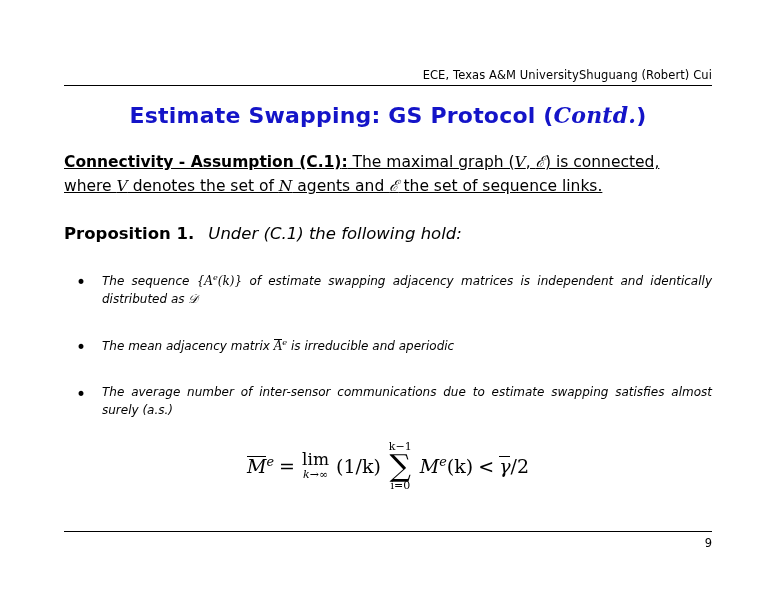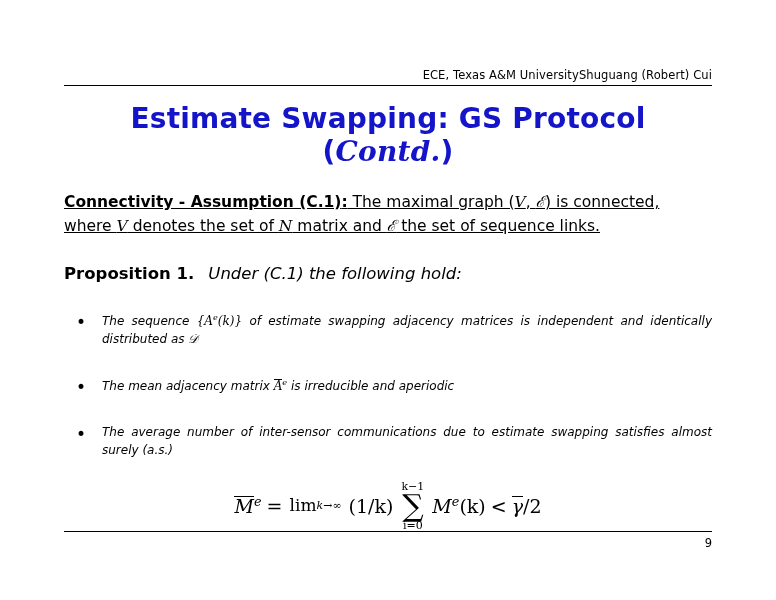--- a/index.html
+++ b/index.html
@@ -35,21 +35,21 @@
   .header-rule {
     border-bottom: 1px solid #000;
     margin-bottom: 16px;
   }
   
   .slide-title {
     text-align: center;
     color: #1414c8;
     font-family: "DejaVu Sans", sans-serif;
     font-weight: bold;
-    font-size: 28px;
+    font-size: 22px;
     letter-spacing: 0.2px;
     margin: 8px 0 22px 0;
   }
   .slide-title .ital {
     font-family: "DejaVu Serif", serif;
     font-style: italic;
     font-weight: bold;
   }
   
   .para {
@@ -131,20 +131,21 @@
     font-size: 19px;
   }
   .eq-inline {
     display: inline-flex;
     align-items: center;
     justify-content: center;
     gap: 5px;
   }
   .limstack {
     display: inline-flex;
+    flex-direction: column;
     align-items: center;
     font-style: normal;
     line-height: 1.05;
     margin: 0 2px;
   }
   .limstack .lim-top {
     font-size: 17px;
   }
   .limstack .lim-bot {
     font-size: 11px;
@@ -193,21 +194,21 @@
     <span>Shuguang (Robert) Cui</span>
   </div>
   <div class="header-rule"></div>
 
   <div class="slide-title">
     <span>Estimate Swapping: GS Protocol (</span><span class="ital">Contd.</span><span>)</span>
   </div>
 
   <div class="para">
     <span class="bold">Connectivity - Assumption (C.1)</span><span class="bold">:</span><span> The maximal graph (</span><span class="mathit">V</span><span>, </span><span class="mathcal">ℰ</span><span>) is connected,</span><br>
-    <span>where </span><span class="mathit">V</span><span> denotes the set of </span><span class="mathit">N</span><span> matrix and </span><span class="mathcal">ℰ</span><span> the set of sequence links.</span>
+    <span>where </span><span class="mathit">V</span><span> denotes the set of </span><span class="mathit">N</span><span> agents and </span><span class="mathcal">ℰ</span><span> the set of sequence links.</span>
   </div>
 
   <div class="prop-line">
     <span class="lead">Proposition 1.</span><span class="rest">Under (C.1) the following hold:</span>
   </div>
 
   <ul class="bullets">
     <li>
       <span>The sequence </span><span class="serif-it">{A</span><span class="serif-it sup">e</span><span class="serif-it">(k)}</span><span> of estimate swapping adjacency matrices is independent and identically distributed as </span><span class="mathcal">𝒟</span>
     </li>

